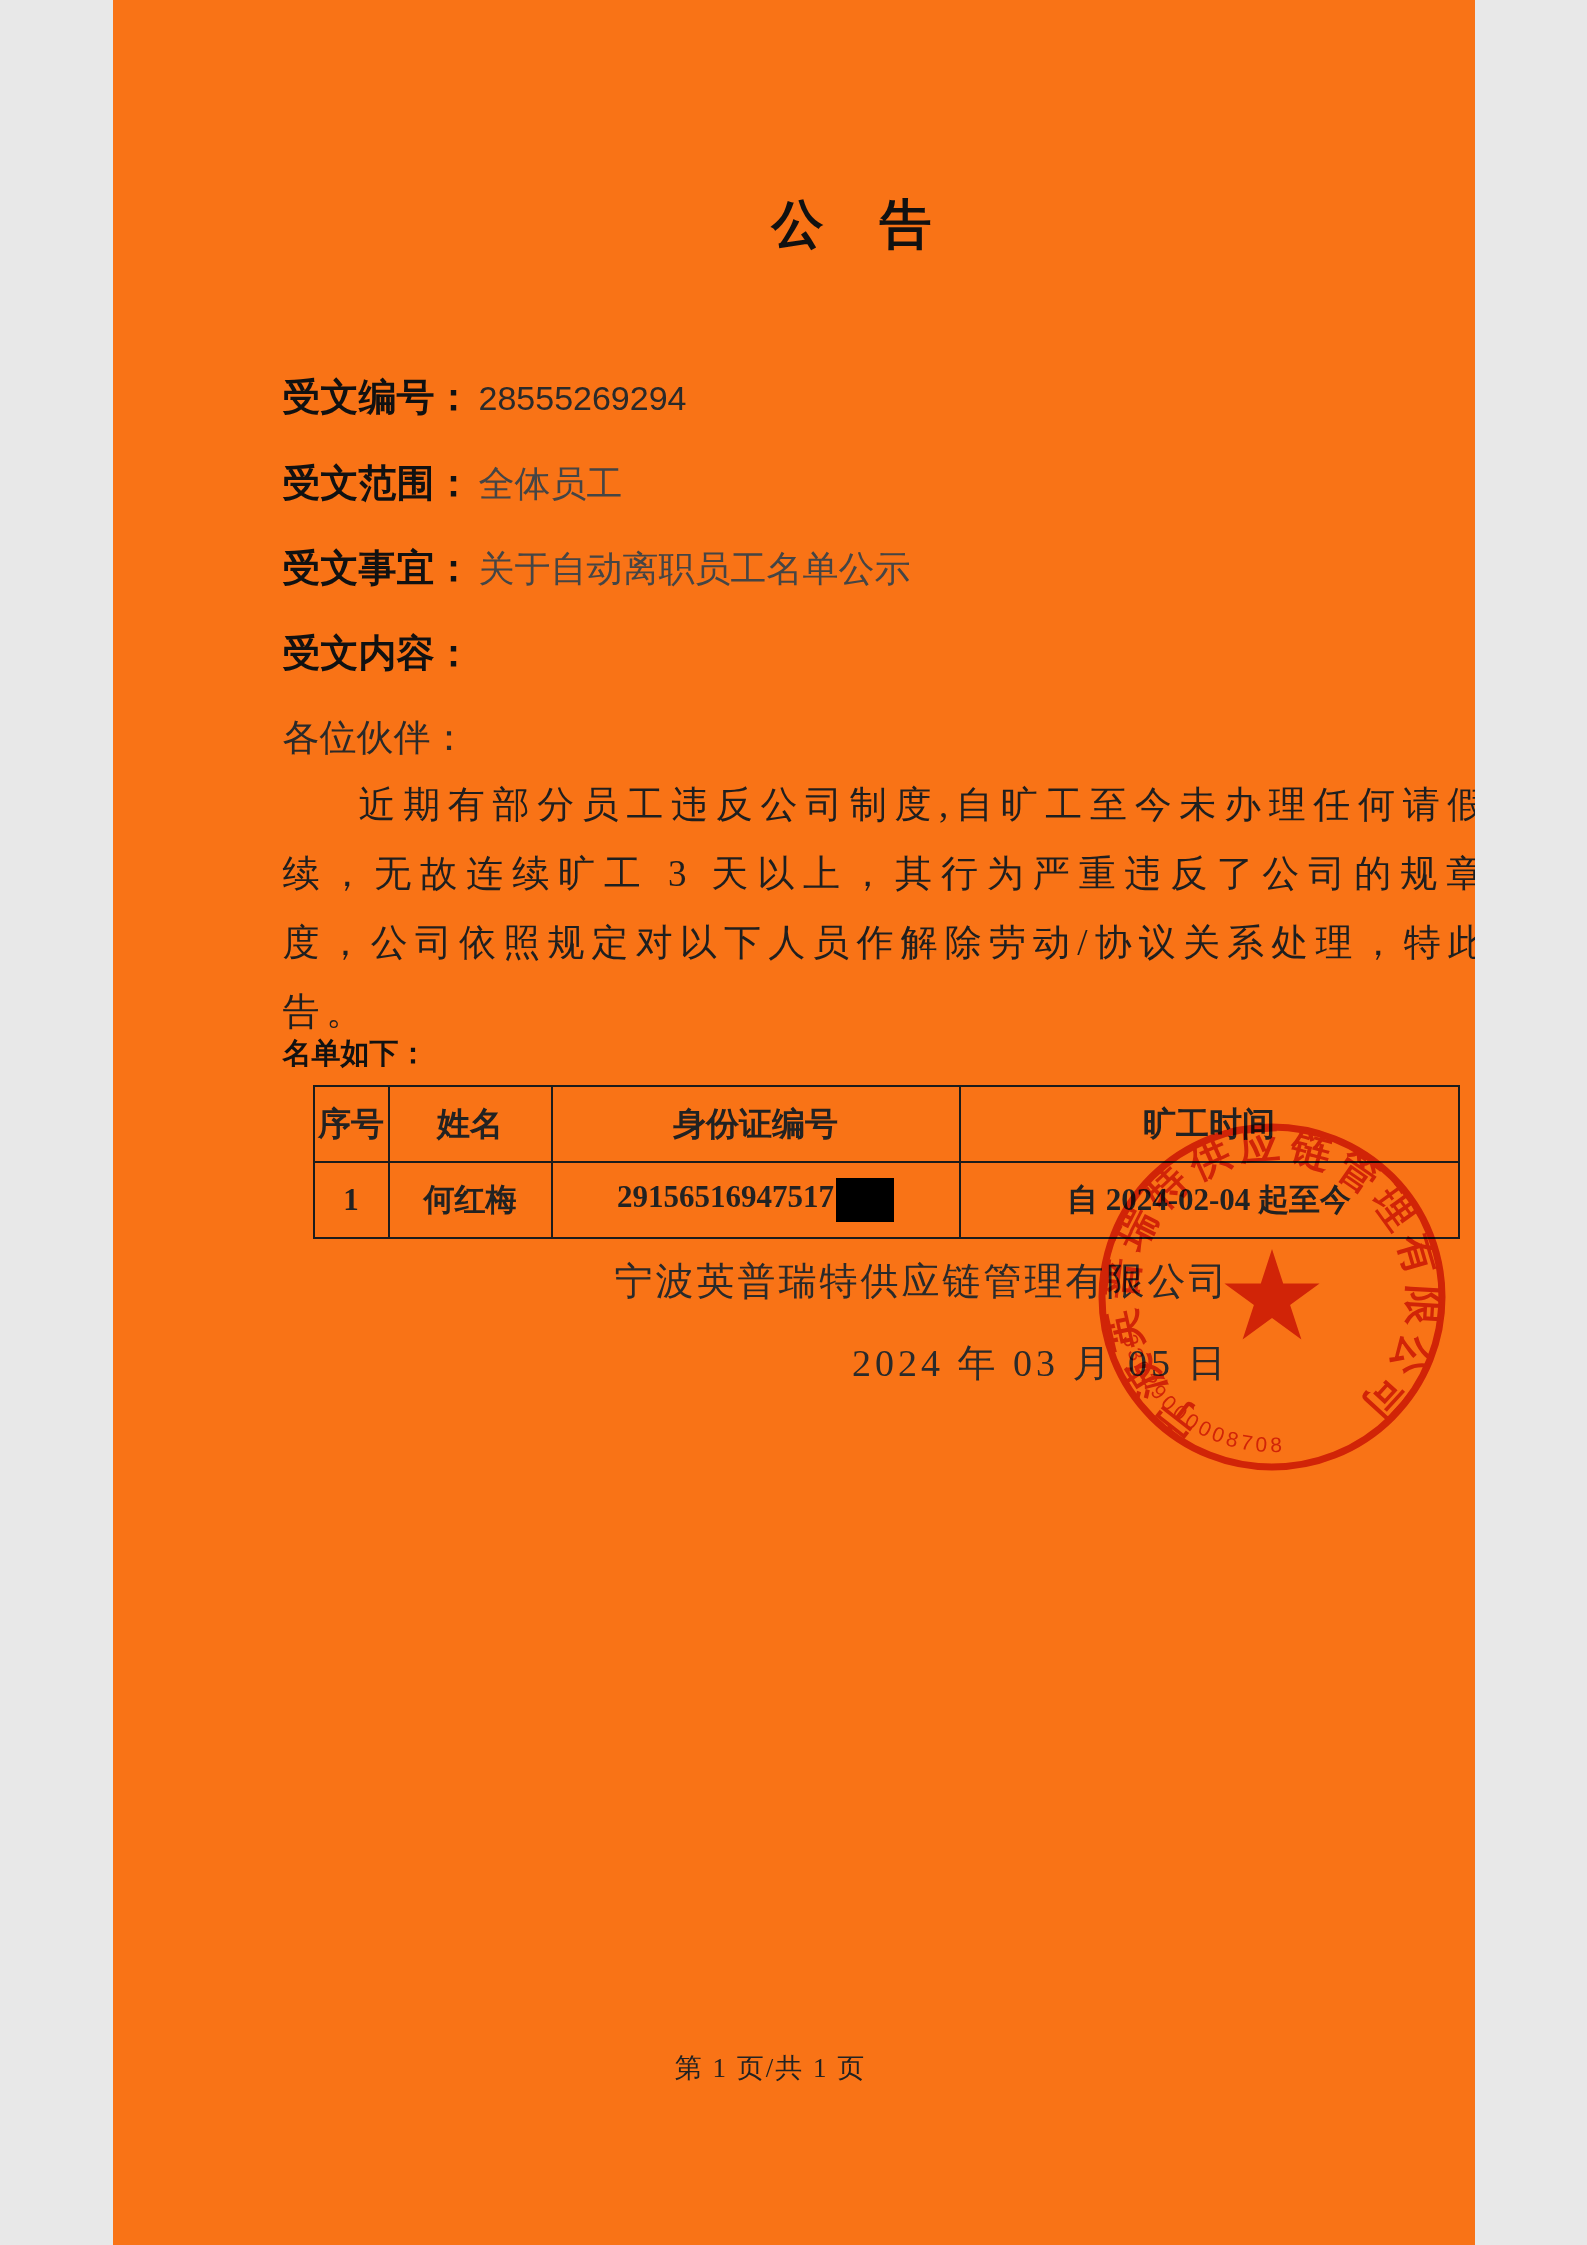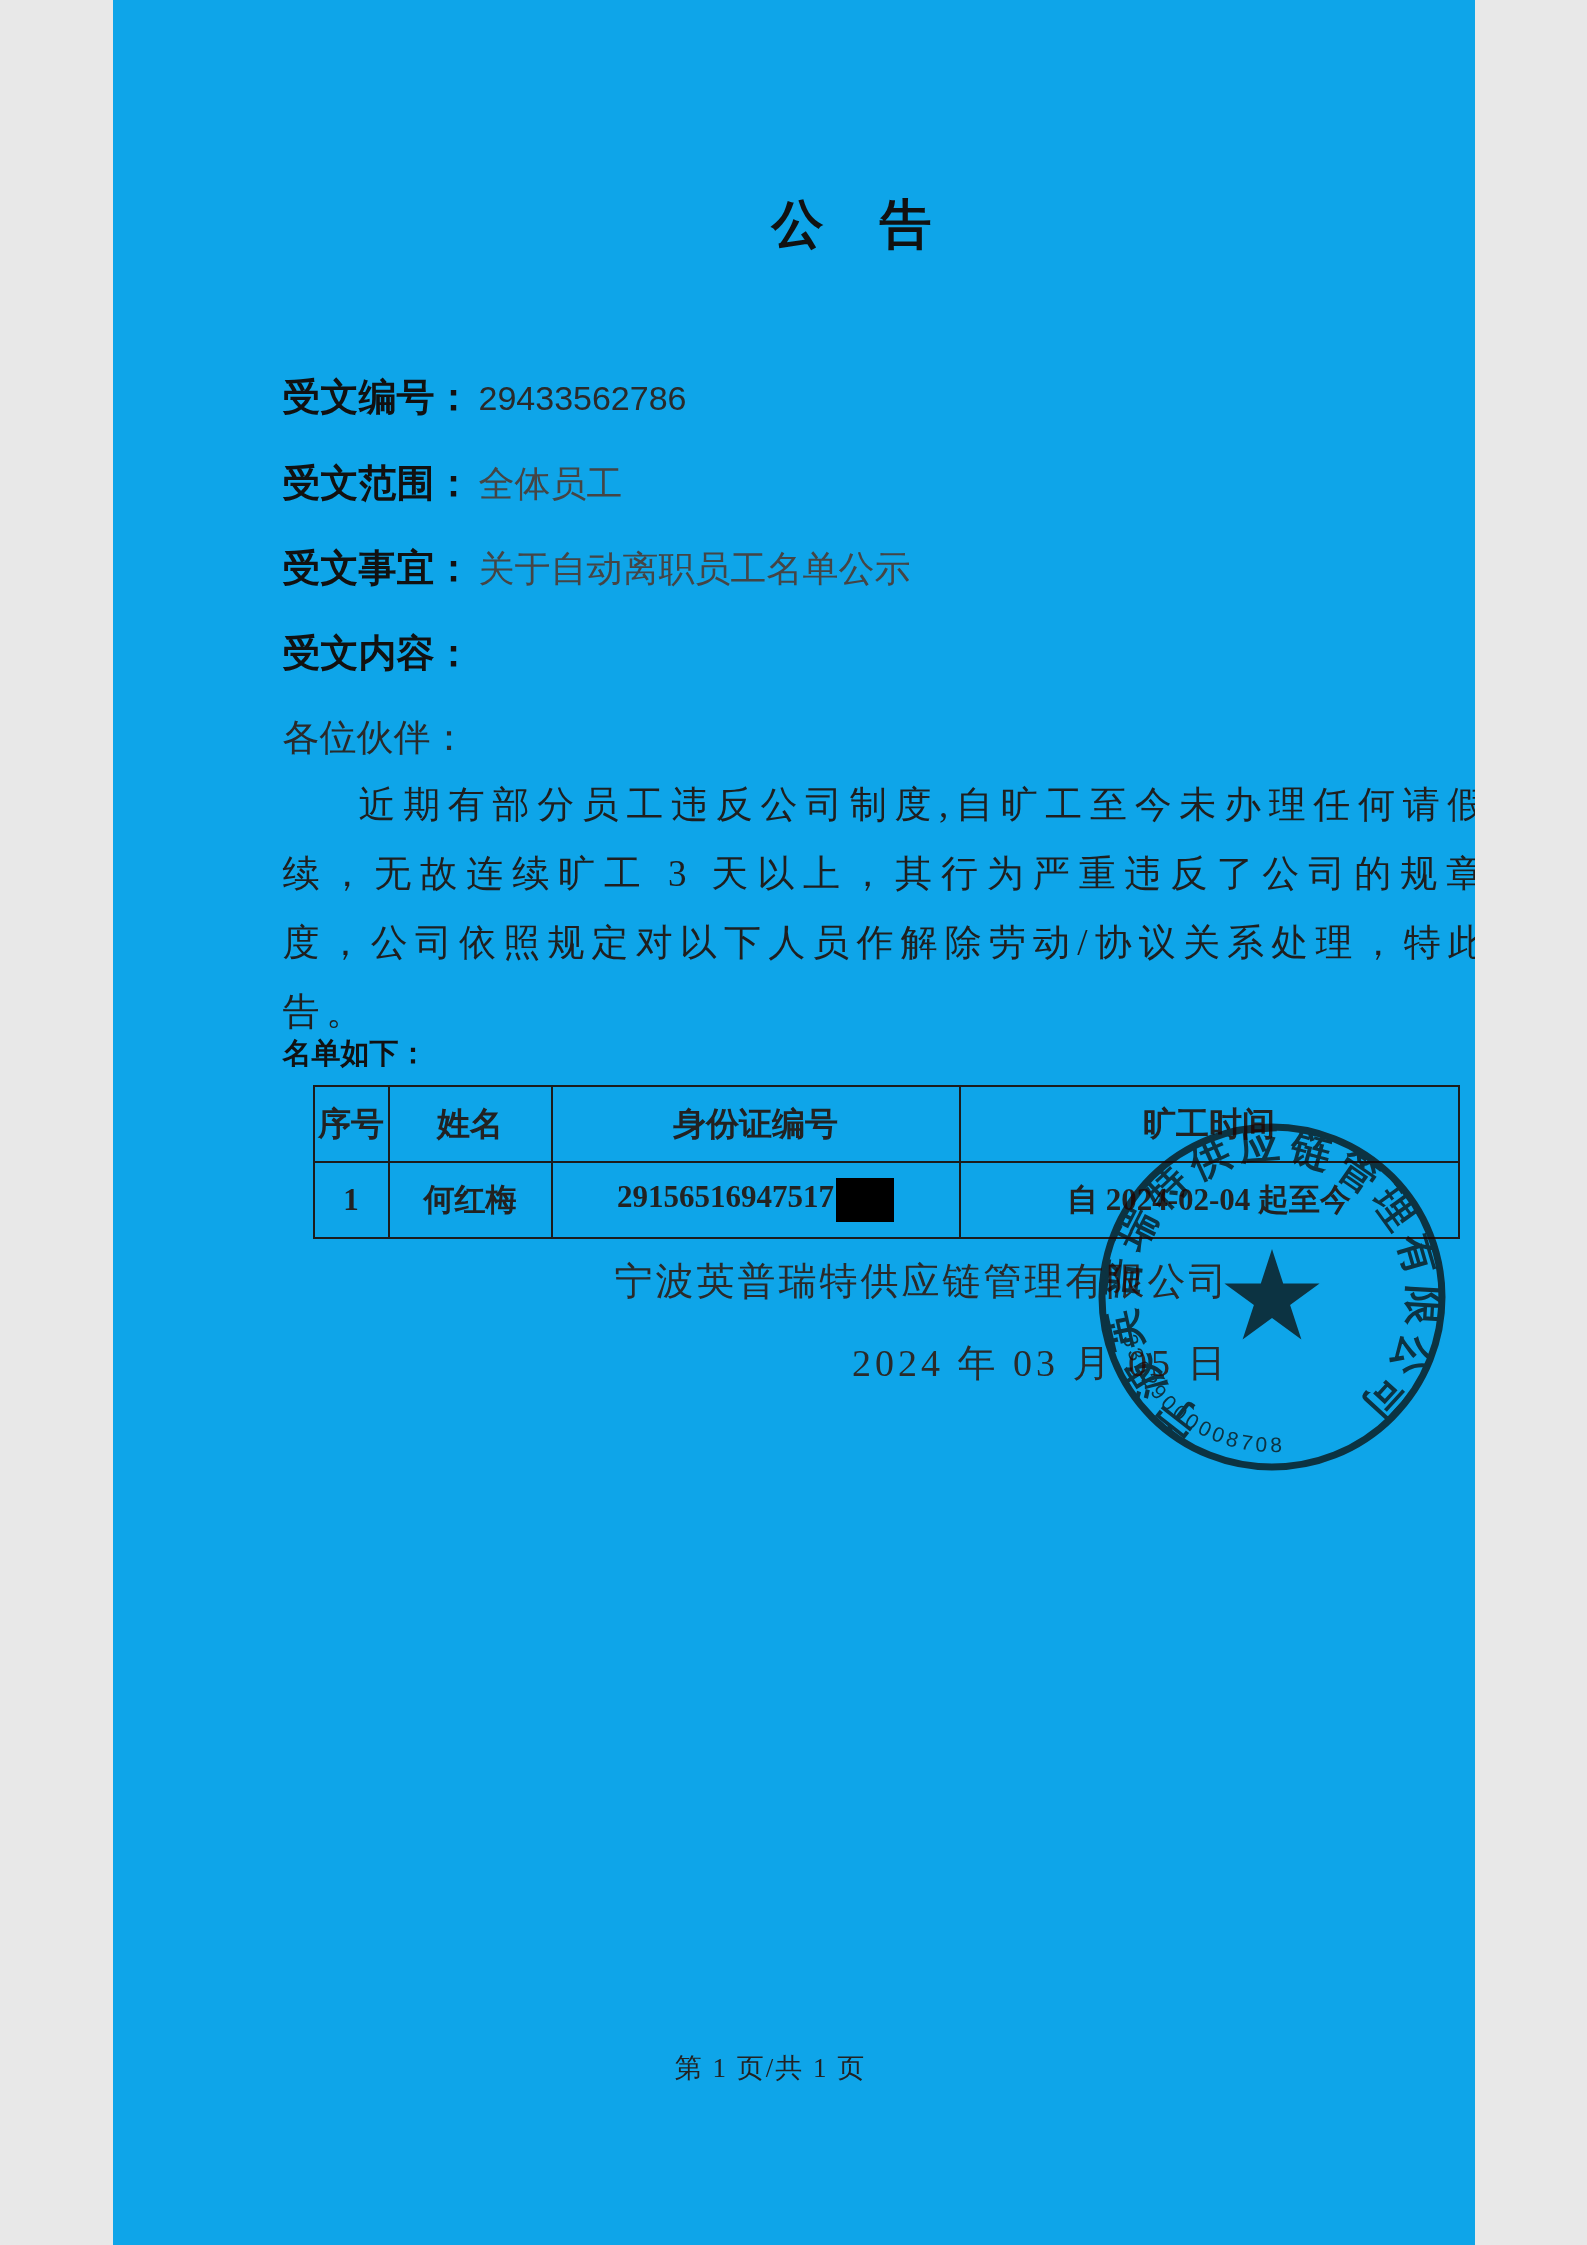--- a/index.html
+++ b/index.html
@@ -1,19 +1,19 @@
 <!DOCTYPE html>
 <html><head>
 <meta charset="utf-8">
 <style>
   html,body{margin:0;padding:0;background:#e8e8e8;}
   .page{
     position:relative;
     width:1362px;height:2245px;
-    background:#0ea5e9;
+    background:#f97316;
     margin:0 auto;
     overflow:hidden;
     font-family:"Liberation Serif", serif;
     color:#1d1d1d;
   }
   .abs{position:absolute;}
 
   .doc-title{
     top:190px;left:0;width:1480px;
     text-align:center;
@@ -114,21 +114,21 @@
   }
 </style>
 </head>
 <body>
 
 <div class="page">
 
   <div class="abs doc-title">公　告</div>
 
   <div class="abs field-line" style="top:372px;">
-    <span class="flabel">受文编号：</span><span class="fvalue num">29433562786</span>
+    <span class="flabel">受文编号：</span><span class="fvalue num">28555269294</span>
   </div>
 
   <div class="abs field-line" style="top:458px;">
     <span class="flabel">受文范围：</span><span class="fvalue">全体员工</span>
   </div>
 
   <div class="abs field-line" style="top:543px;">
     <span class="flabel">受文事宜：</span><span class="fvalue">关于自动离职员工名单公示</span>
   </div>
 

